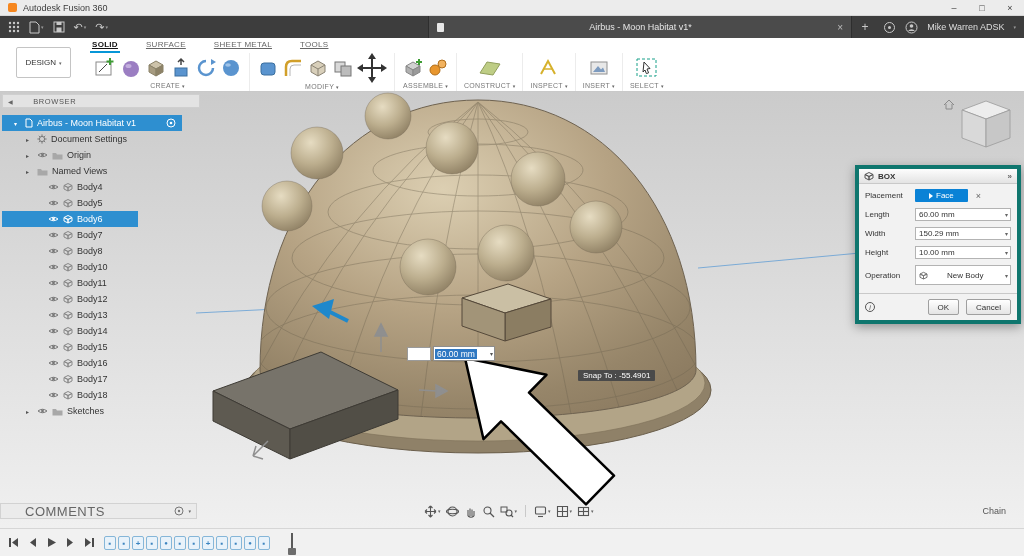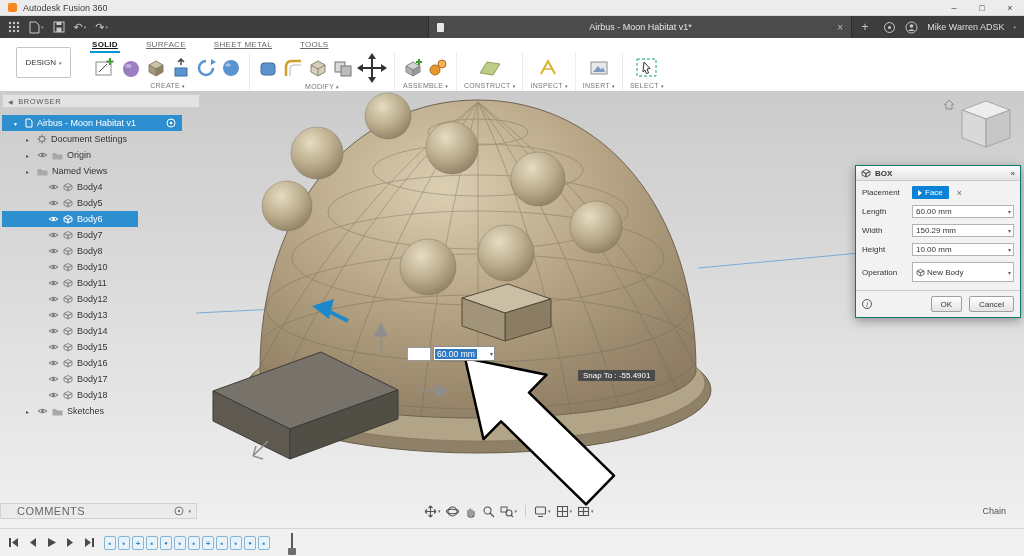--- a/index.html
+++ b/index.html
@@ -61,66 +61,66 @@
   .dim-box { position:absolute; left:433px; top:346px; width:62px; height:15px; background:#fff;
              border:1px solid #8d8d8d; display:flex; align-items:center; z-index:5; }
   .dim-sel { background:#2f78c2; color:#fff; font-size:8.5px; padding:0 2px; margin-left:1px; white-space:nowrap; }
   .dim-caret { margin-left:auto; font-size:6px; color:#555; padding-right:1px; }
   .snap-tip { position:absolute; left:578px; top:370px; background:#4a4a4a; color:#fff; font-size:8px;
               padding:1px 5px; border-radius:1px; z-index:5; white-space:nowrap; }
 
   
   .browser { position:absolute; left:2px; top:94px; width:198px; z-index:6; font-size:9px; color:#333; }
   .browser-header { height:14px; background:#e3e3e3; border:1px solid #cfcfcf; display:flex; align-items:center;
-                    gap:5px; padding:0 5px; font-size:7.5px; letter-spacing:.6px; color:#555; }
+                    gap:20px; padding:0 5px; font-size:7.5px; letter-spacing:.6px; color:#555; }
   .bh-caret { font-size:6px; color:#666; }
   .tree { margin-top:7px; }
   .trow { height:16px; display:flex; align-items:center; gap:4px; padding-left:24px; }
   .trow .tcaret { width:7px; font-size:6px; color:#555; flex:none; }
   .trow.root { background:#2e8fd0; color:#fff; width:180px; padding-left:12px; margin-bottom:0; }
   .trow.root .tcaret { color:#fff; }
   .tlabel { white-space:nowrap; }
   .eye { color:#777; display:flex; flex:none; }
   .body-row { padding-left:46px; width:150px; }
   .body-row .bicon { color:#888; display:flex; flex:none; }
   .body-row.selected { background:#2e8fd0; color:#fff; width:136px; }
   .body-row.selected .eye, .body-row.selected .bicon { color:#fff; }
   .root-badge { margin-left:auto; margin-right:6px; display:flex; }
 
   
   .box-dialog { position:absolute; left:855px; top:165px; width:166px; background:#f2f2f2;
-                border:1px solid #0f766e; box-shadow:0 3px 10px rgba(0,0,0,.35); z-index:8;
+                border:4px solid #0f766e; box-shadow:0 3px 10px rgba(0,0,0,.35); z-index:8;
                 font-size:8px; color:#333; }
   .bd-header { height:15px; background:linear-gradient(#fdfdfd,#e3e3e3); border-bottom:1px solid #c9c9c9;
                display:flex; align-items:center; gap:4px; padding:0 5px; font-weight:bold; }
   .bd-expand { margin-left:auto; color:#666; font-size:8px; }
   .bd-body { padding:5px 6px 2px; }
   .drow { display:flex; align-items:center; margin-bottom:6px; }
   .dlabel { width:50px; flex:none; color:#333; }
   .face-chip { background:#0a82d6; color:#fff; height:13px; display:flex; align-items:center; gap:3px;
-               padding:0 6px; border-radius:1px; }
+               padding:0 14px; border-radius:1px; }
   .chip-cursor { width:0; height:0; border-left:4px solid #fff; border-top:3px solid transparent;
                  border-bottom:3px solid transparent; }
   .x-btn { color:#666; margin-left:8px; font-size:9px; }
   .field-box { width:102px; height:13px; background:#fff; border:1px solid #b3b3b3; display:flex;
                align-items:center; padding:0 3px; position:relative; }
   .field-caret { position:absolute; right:2px; font-size:6px; color:#666; }
   .op-box { width:108px; height:14px; background:#fff; border:1px solid #b3b3b3; display:flex;
-            align-items:center; gap:2px; padding:9px 3px; position:relative; }
+            align-items:center; gap:19px; padding:9px 3px; position:relative; }
   .bd-footer { border-top:1px solid #c9c9c9; padding:5px 6px; display:flex; align-items:center; }
   .info-i { width:10px; height:10px; border:1px solid #555; border-radius:50%; font-size:7px; font-style:italic;
             display:flex; align-items:center; justify-content:center; color:#555; }
   .bd-btn { height:16px; padding:0 9px; border:1px solid #9f9f9f; background:linear-gradient(#fff,#e4e4e4);
             border-radius:2px; font-size:8px; color:#333; margin-left:7px; display:flex; align-items:center; }
   .bd-btn.ok { margin-left:auto; }
 
   
   .comments-bar { position:absolute; left:0; top:503px; width:197px; height:16px; background:#ebebeb;
                   border:1px solid #d2d2d2; display:flex; align-items:center; z-index:9; }
-  .comments-label { font-size:11px; letter-spacing:.5px; color:#666; padding-left:16px; }
+  .comments-label { font-size:13px; letter-spacing:.5px; color:#666; padding-left:24px; }
   .comments-icons { margin-left:auto; display:flex; align-items:center; gap:4px; padding-right:5px; color:#777; }
   .nav-toolbar { position:absolute; left:424px; top:503px; height:16px; display:flex; align-items:center;
                  gap:5px; z-index:9; color:#555; }
   .nav-item { display:flex; align-items:center; gap:1px; }
   .nav-sep { width:1px; height:12px; background:#c9c9c9; margin:0 3px; }
   .nav-caret { font-size:5px; color:#666; }
   .status-chain { position:absolute; right:18px; top:506px; font-size:9px; color:#555; z-index:9; }
 
   .timeline { position:absolute; left:0; top:528px; right:0; height:28px; background:#f1f1f1;
               border-top:1px solid #d6d6d6; z-index:9; }

